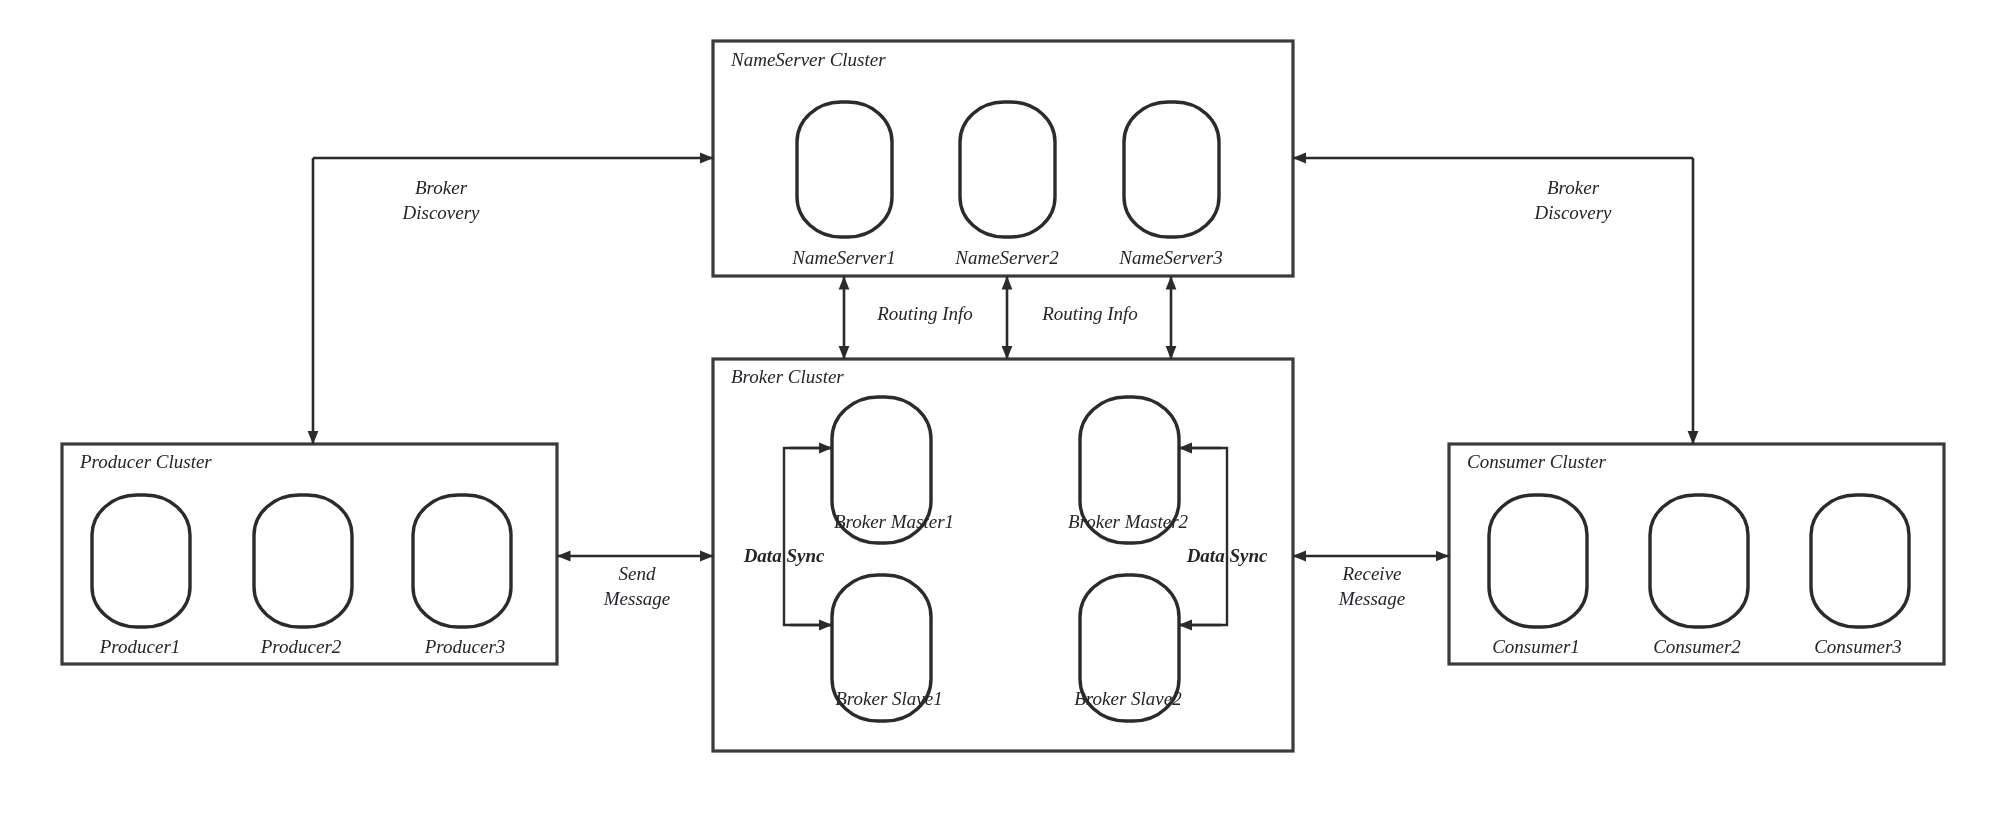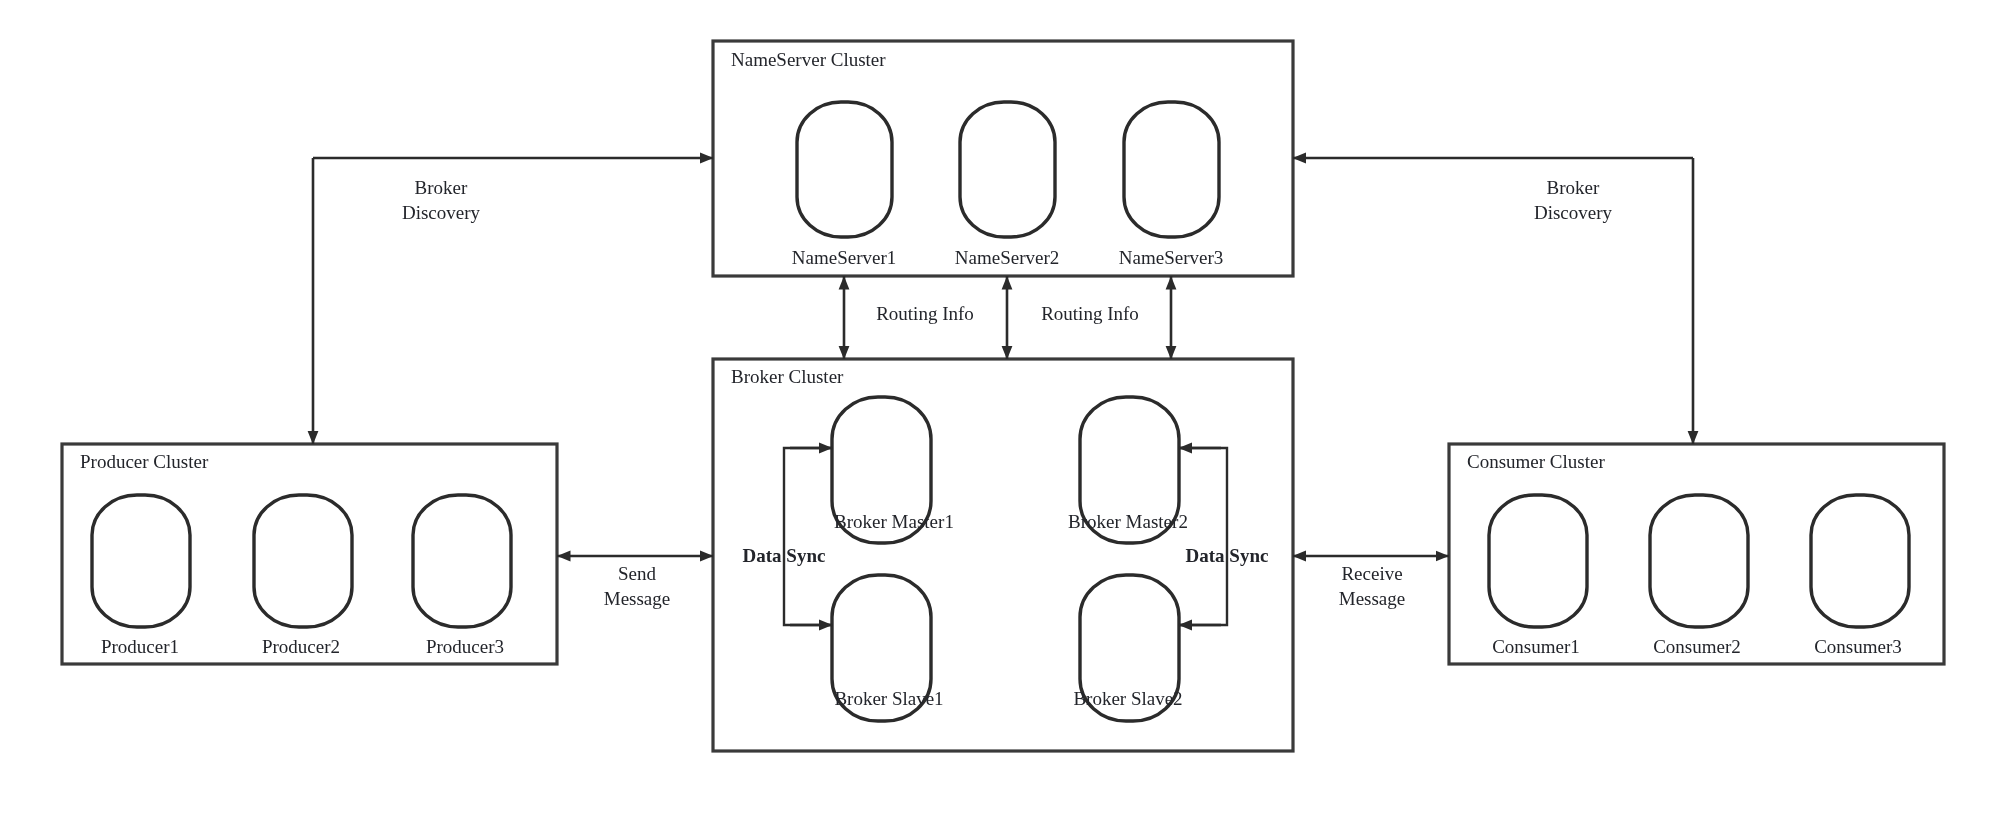--- a/index.html
+++ b/index.html
@@ -12,20 +12,21 @@
     width: 2001px;
     height: 833px;
     overflow: hidden;
     font-family: "Liberation Serif", "DejaVu Serif", serif;
   }
   #diagram-root {
     position: relative;
     width: 2001px;
     height: 833px;
     background: #ffffff;
+    font-style: italic;
   }
   svg#arch-svg {
     display: block;
     width: 2001px;
     height: 833px;
   }
   .cluster-box {
     fill: #ffffff;
     stroke: #3a3a3a;
     stroke-width: 3.2;

